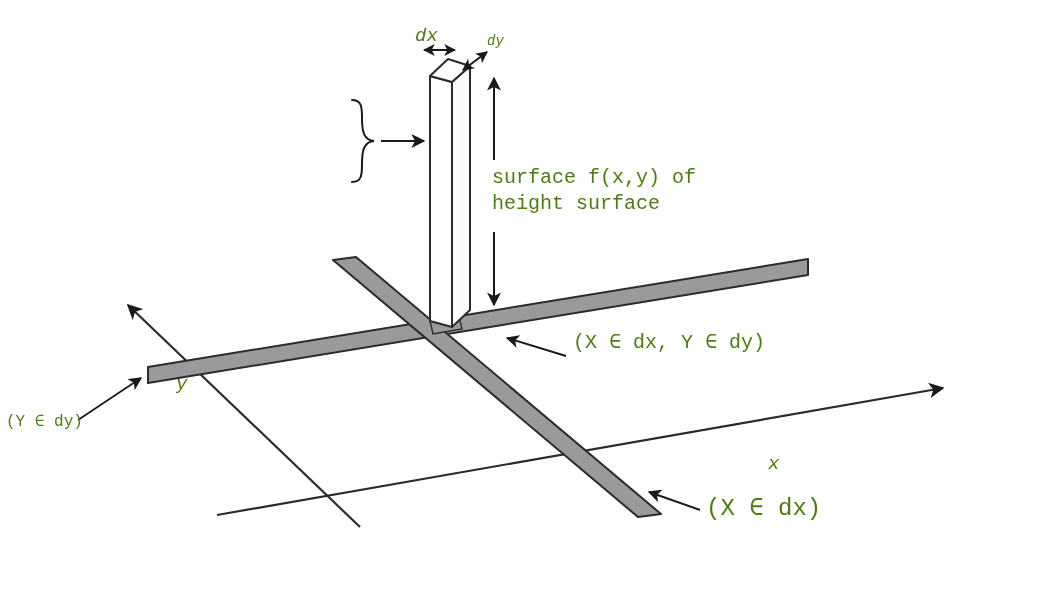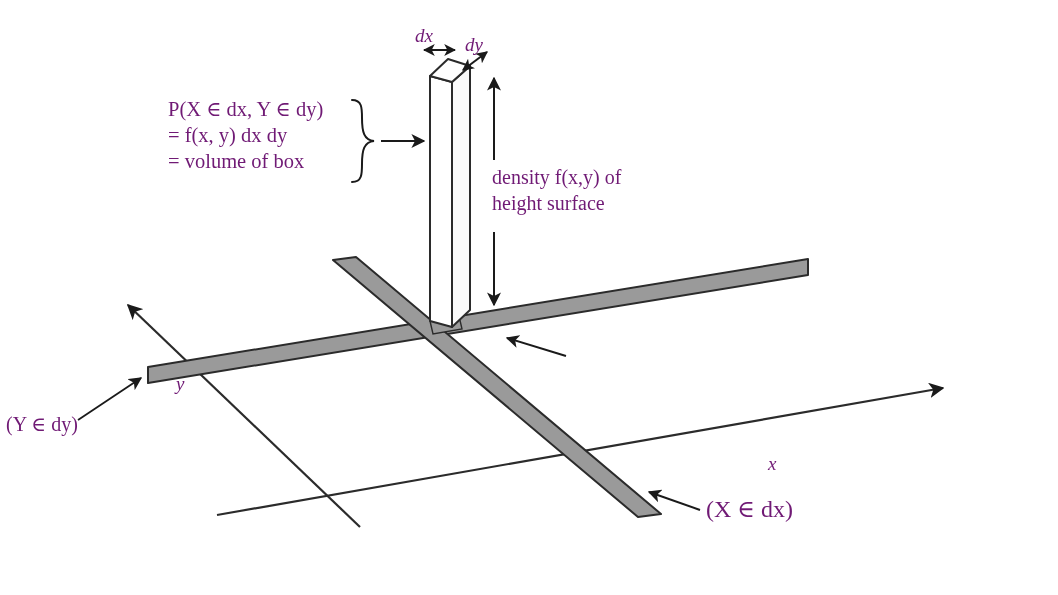--- a/index.html
+++ b/index.html
@@ -17,38 +17,39 @@
     background: #ffffff;
     overflow: hidden;
   }
   #figure svg {
     position: absolute;
     left: 0;
     top: 0;
   }
   .lbl {
     position: absolute;
-    color: #701a75;
+    color: #4d7c0f;
     white-space: nowrap;
     line-height: 1.28;
+    font-family: Liberation Mono, monospace;
   }
   .math { font-style: italic; }
   #formula-block {
     left: 168px;
     top: 96px;
     font-size: 20.5px;
   }
   #formula-block div { margin: 0; padding: 0; }
   #label-dx  { left: 415px; top: 24px;  font-size: 19px; }
-  #label-dy  { left: 465px; top: 33px;  font-size: 19px; }
+  #label-dy  { left: 487px; top: 33px;  font-size: 14px; }
   #label-height { left: 492px; top: 165px; font-size: 20px; }
   #label-height div { margin: 0; }
   #label-xdx-ydy { left: 573px; top: 330px; font-size: 20px; }
   #label-xdx  { left: 706px; top: 494px; font-size: 24px; }
-  #label-ydy  { left: 6px;   top: 412px; font-size: 20px; }
+  #label-ydy  { left: 6px;   top: 412px; font-size: 16px; }
   #label-x    { left: 768px; top: 452px; font-size: 19px; }
   #label-y    { left: 176px; top: 372px; font-size: 19px; }
 </style>
 </head>
 <body>
 
 <div id="figure">
 
   <svg width="1058" height="595" viewBox="0 0 1058 595">
     <defs>
@@ -120,35 +121,31 @@
 
     <g>
       <line x1="700" y1="510" x2="649" y2="492" stroke="#1a1a1a" stroke-width="1.9" marker-end="url(#ah)"></line>
     </g>
 
     <g>
       <line x1="78" y1="420" x2="141" y2="378" stroke="#1a1a1a" stroke-width="1.9" marker-end="url(#ah)"></line>
     </g>
   </svg>
 
-  <div class="lbl" id="formula-block">
-    <div>P(X ∈ dx,  Y ∈ dy)</div>
-    <div>= f(x, y) dx dy</div>
-    <div>= volume of box</div>
-  </div>
 
   <div class="lbl math" id="label-dx">dx</div>
 
   <div class="lbl math" id="label-dy">dy</div>
 
   <div class="lbl" id="label-height">
-    <div>density f(x,y) of</div>
+    <div>surface f(x,y) of</div>
     <div>height surface</div>
   </div>
 
+  <div class="lbl" id="label-xdx-ydy">(X ∈ dx,  Y ∈ dy)</div>
 
   <div class="lbl" id="label-xdx">(X ∈ dx)</div>
 
   <div class="lbl" id="label-ydy">(Y ∈ dy)</div>
 
   <div class="lbl math" id="label-x">x</div>
 
   <div class="lbl math" id="label-y">y</div>
 
 </div>

